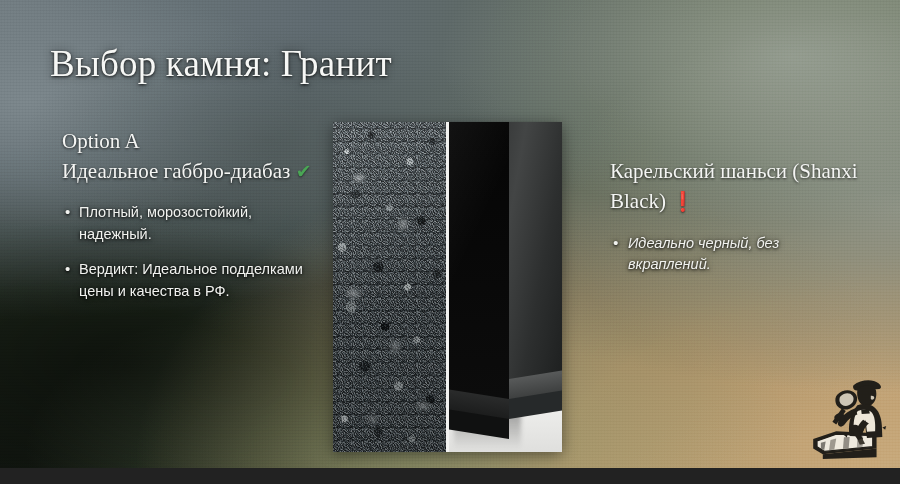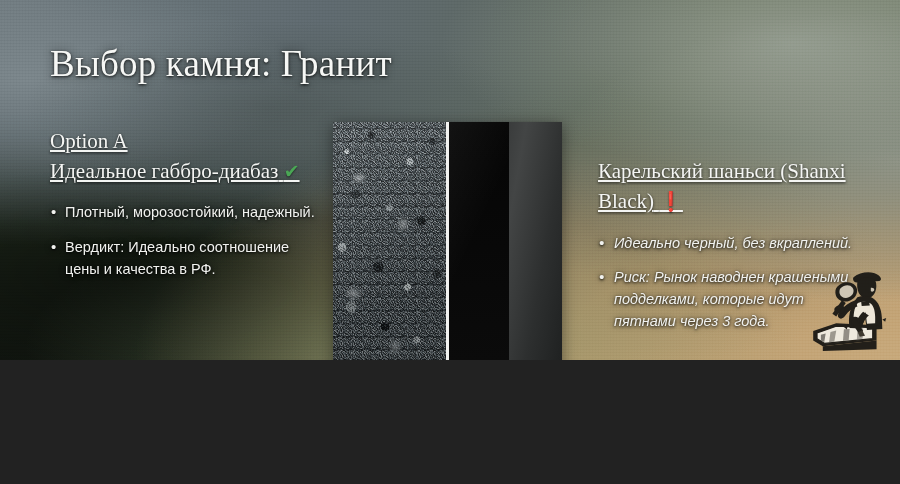--- a/index.html
+++ b/index.html
@@ -4,21 +4,21 @@
 <title>Granite slide</title>
 <style>
   html, body {
     margin: 0;
     padding: 0;
     background: #222;
   }
   #slide {
     position: relative;
     width: 900px;
-    height: 360px;
+    height: 468px;
     overflow: hidden;
     font-family: "Liberation Sans", sans-serif;
     isolation: isolate;
   }
 
   
   .bg-base {
     position: absolute;
     inset: 0;
     background: #5b666b;
@@ -85,31 +85,30 @@
   }
   .col-left  { left: 50px;  width: 268px; }
   .col-right { left: 598px; width: 270px; }
 
   .opt-head {
     font-family: "Liberation Serif", "DejaVu Serif", serif;
     font-size: 21px;
     line-height: 1.44;
     color: #f4f5f3;
     text-shadow: 0 1px 3px rgba(0,0,0,0.8);
-    margin: 0 0 16px 0;
+    margin: 0 0 16px 12px;
     font-weight: 400;
-    text-decoration: underline;
   }
   .opt-head .emoji { font-family: "DejaVu Sans", sans-serif; font-size: 19px; }
   .emoji-check { color: #4aa655; text-shadow: 0 1px 2px rgba(0,0,0,0.55); }
   .emoji-bang  { color: #e2564f; text-shadow: 0 1px 2px rgba(0,0,0,0.55); }
 
   ul.bullets {
     list-style: none;
-    margin: 0;
+    margin: 14px;
     padding: 0;
   }
   ul.bullets li {
     position: relative;
     padding-left: 15px;
     margin-bottom: 13px;
     font-family: "Liberation Sans", sans-serif;
     font-size: 14.5px;
     line-height: 1.50;
     color: #f1f2ef;
@@ -278,33 +277,32 @@
   <div class="title">Выбор камня: Гранит</div>
 
   <div class="col col-left">
     <div class="opt-head">
       <span>Option A</span><br>
       <span>Идеальное габбро-диабаз</span>
       <span class="emoji emoji-check">✔</span>
     </div>
     <ul class="bullets">
       <li>Плотный, морозостойкий, надежный.</li>
-      <li>Вердикт: Идеально соотношение цены и качества в РФ.</li>
+      <li>Вердикт: Идеальное подделками цены и качества в РФ.</li>
     </ul>
   </div>
 
   <div class="col col-right">
     <div class="opt-head">
       <br>
       <span>Карельский шаньси (Shanxi Black)</span>
       <span class="emoji emoji-bang">❗</span>
     </div>
     <ul class="bullets">
       <li>Идеально черный, без вкраплений.</li>
-      <li>Риск: Рынок наводнен крашеными подделками, которые идут пятнами через 3 года.</li>
     </ul>
   </div>
 
   <div class="photo">
     <div class="photo-half photo-granite">
       <div class="granite-tex"></div>
       <div class="granite-tex2"></div>
       <div class="granite-blobs"></div>
       <div class="granite-shade"></div>
     </div>

